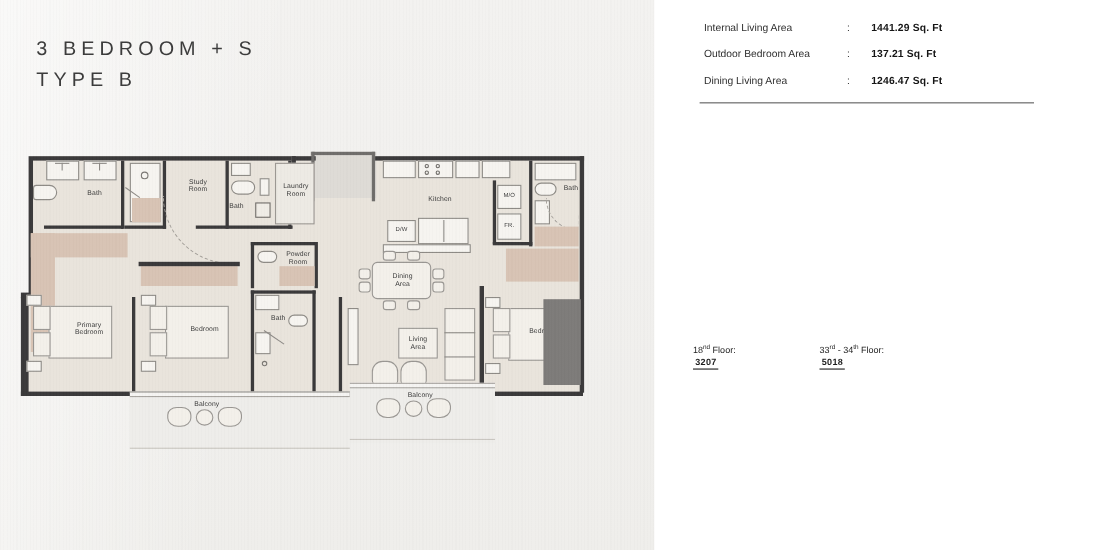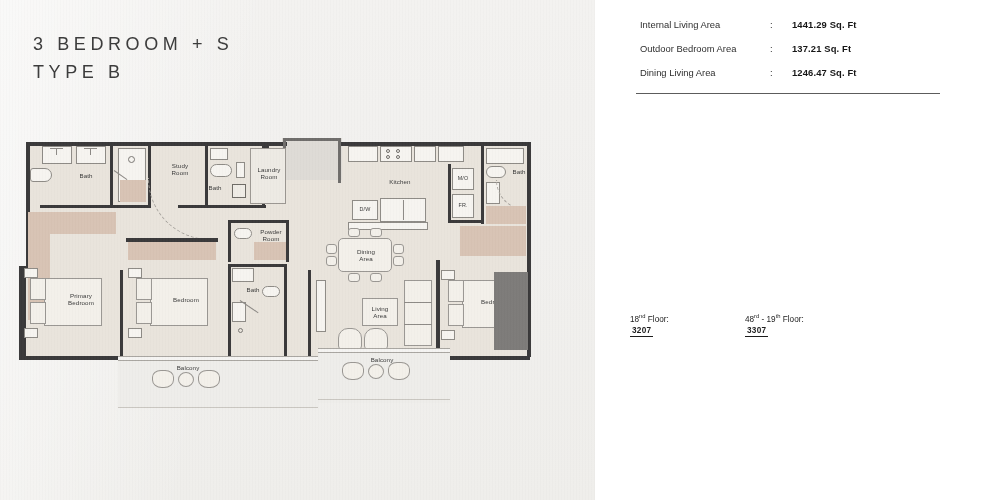--- a/index.html
+++ b/index.html
@@ -278,17 +278,17 @@
         <span class="area-value">1246.47 Sq. Ft</span>
       </div>
     </div>
     <div id="table-rule"></div>
 
     <div class="floor-ref" style="left:35px; top:313px;">
       <span class="ttl"><span>18</span><sup>nd</sup><span> Floor:</span></span>
       <span class="num">3207</span>
     </div>
     <div class="floor-ref" style="left:150px; top:313px;">
-      <span class="ttl"><span>48</span><sup>rd</sup><span> - 19</span><sup>th</sup><span> Floor:</span></span>
-      <span class="num">3307</span>
+      <span class="ttl"><span>33</span><sup>rd</sup><span> - 34</span><sup>th</sup><span> Floor:</span></span>
+      <span class="num">5018</span>
     </div>
   </div>
 </div>
 
 </body></html>

